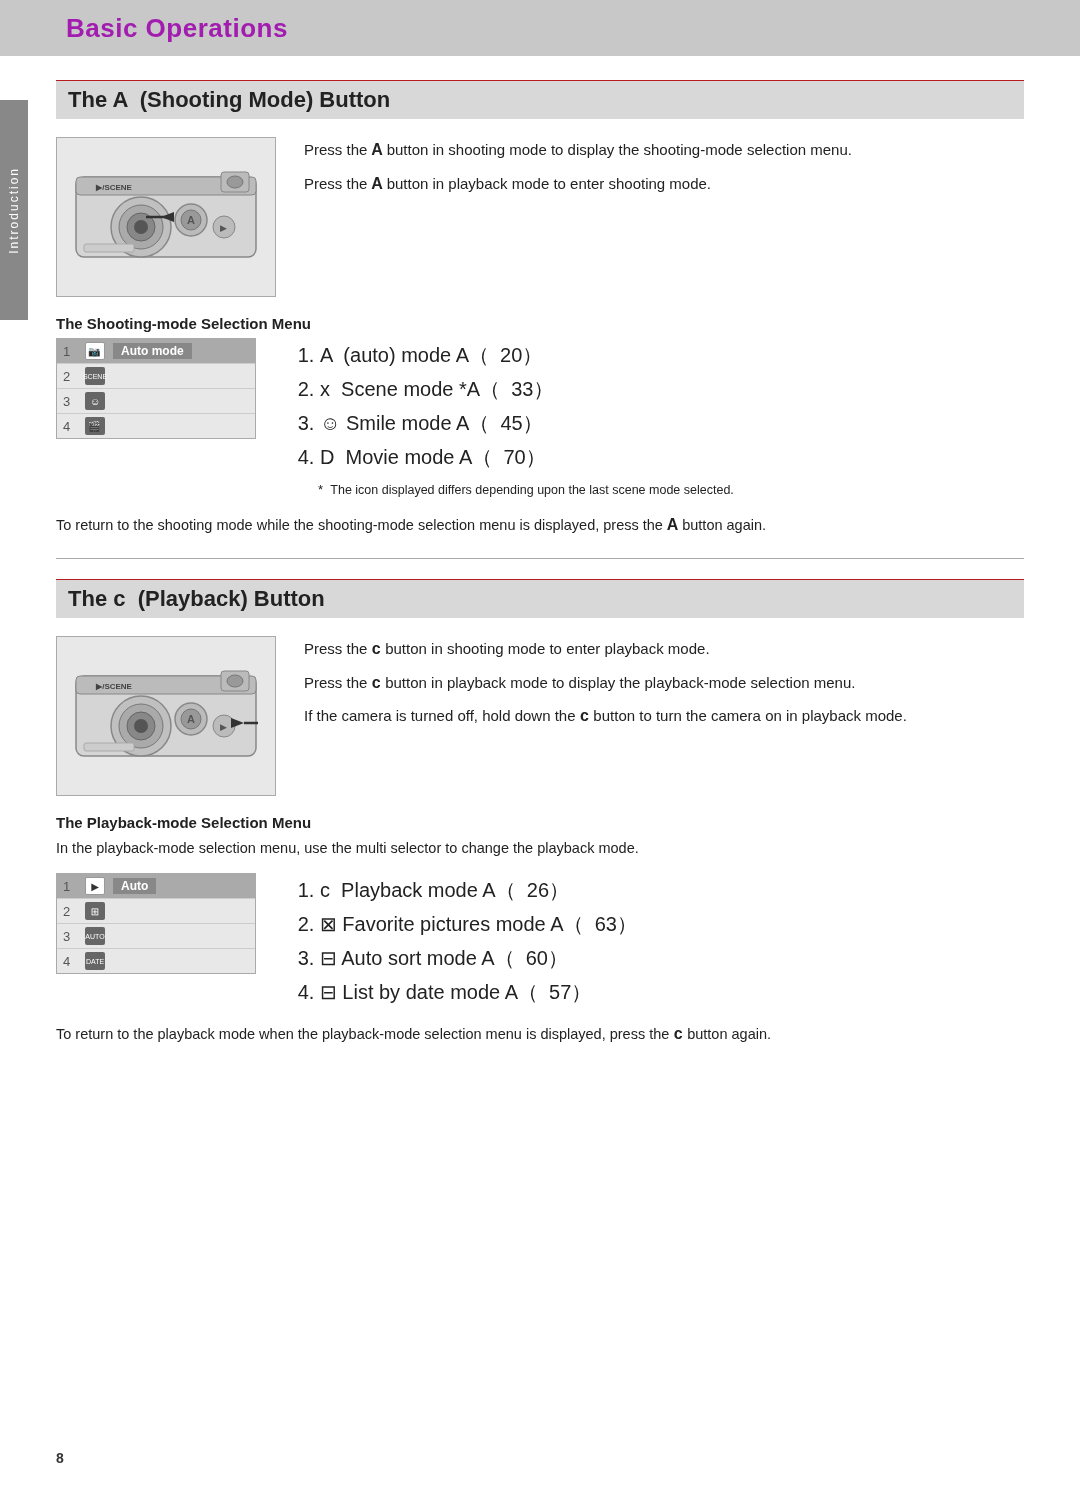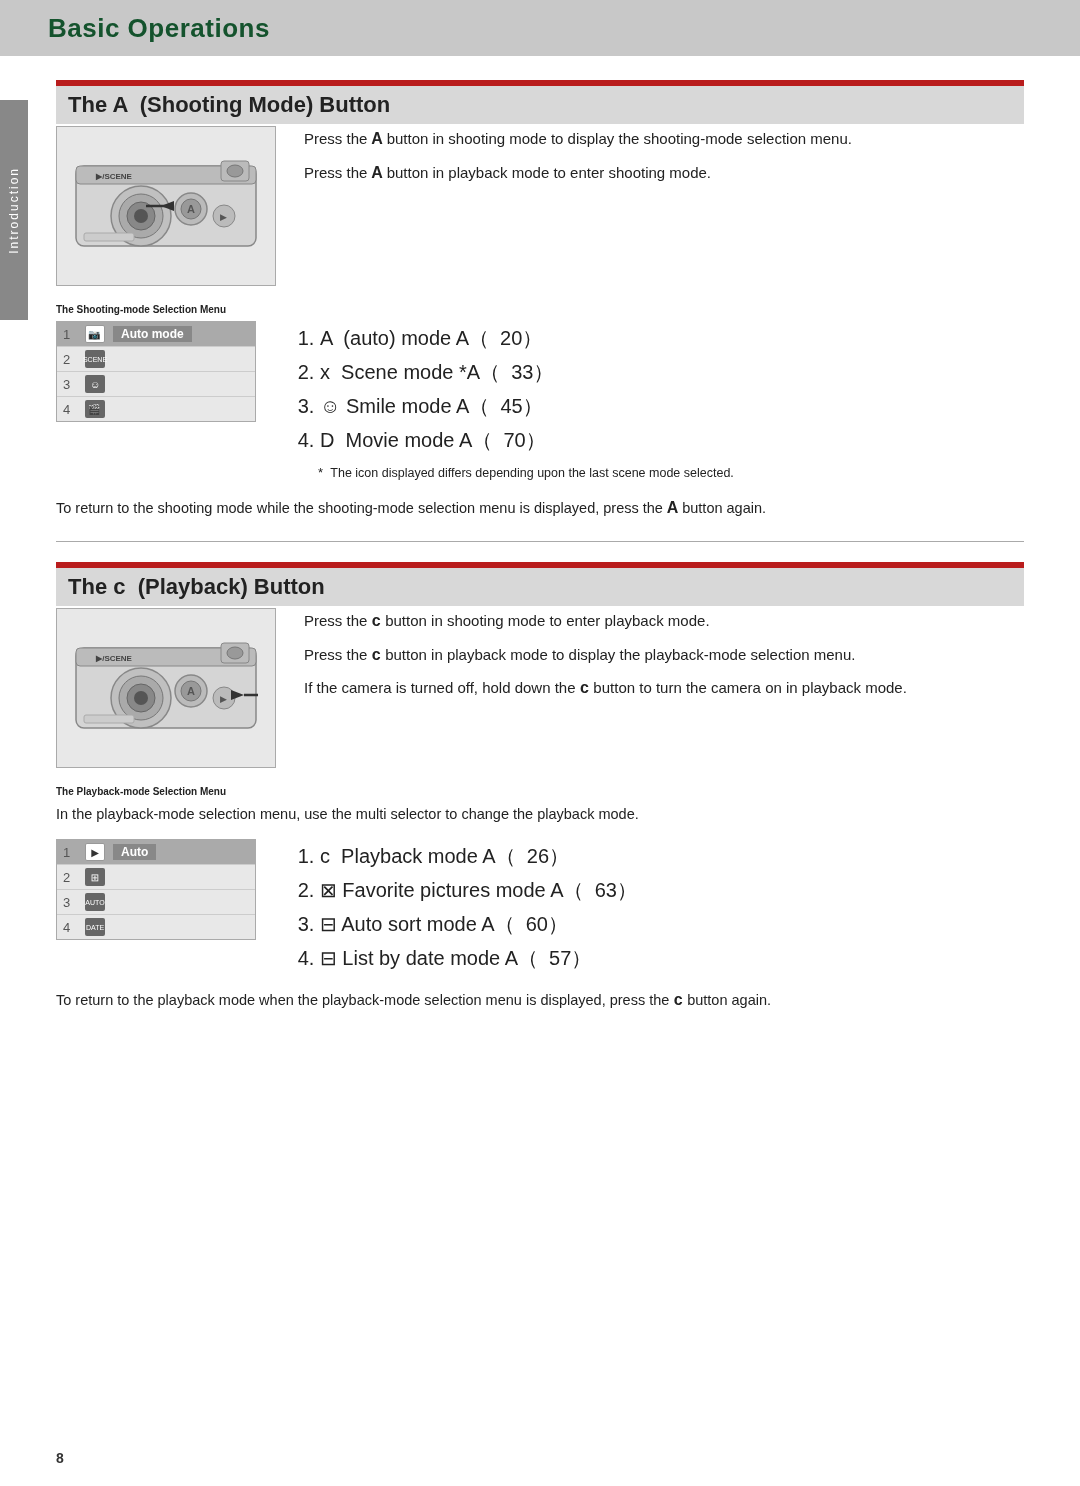--- a/index.html
+++ b/index.html
@@ -27,22 +27,23 @@
       background: #c8c8c8;
       height: 56px;
       display: flex;
       align-items: center;
       padding-left: 48px;
     }
 
     .header-title {
       font-size: 26px;
       font-weight: bold;
-      color: #14532d;
+      color: #a21caf;
       letter-spacing: 0.5px;
+      margin-left: 18px;
     }
 
     
     .side-tab {
       position: absolute;
       left: 0;
       top: 100px;
       width: 28px;
       height: 220px;
       background: #888;
@@ -61,22 +62,22 @@
 
     
     .content {
       padding: 24px 56px 40px 56px;
     }
 
     
     .section-header {
       background: #d8d8d8;
       padding: 6px 12px;
-      margin-bottom: 2px;
-      border-top: 6px solid #b91c1c;
+      margin-bottom: 18px;
+      border-top: 1px solid #b91c1c;
     }
 
     .section-title {
       font-size: 22px;
       font-weight: bold;
       color: #222;
     }
 
     
     .section-content {
@@ -107,21 +108,21 @@
       line-height: 1.6;
     }
 
     .text-block p {
       margin-bottom: 8px;
     }
 
     
     .subsection-label {
       font-weight: bold;
-      font-size: 10px;
+      font-size: 15px;
       margin-bottom: 6px;
       margin-top: 4px;
     }
 
     .body-text {
       font-size: 14.5px;
       line-height: 1.65;
       margin-bottom: 12px;
     }
 

